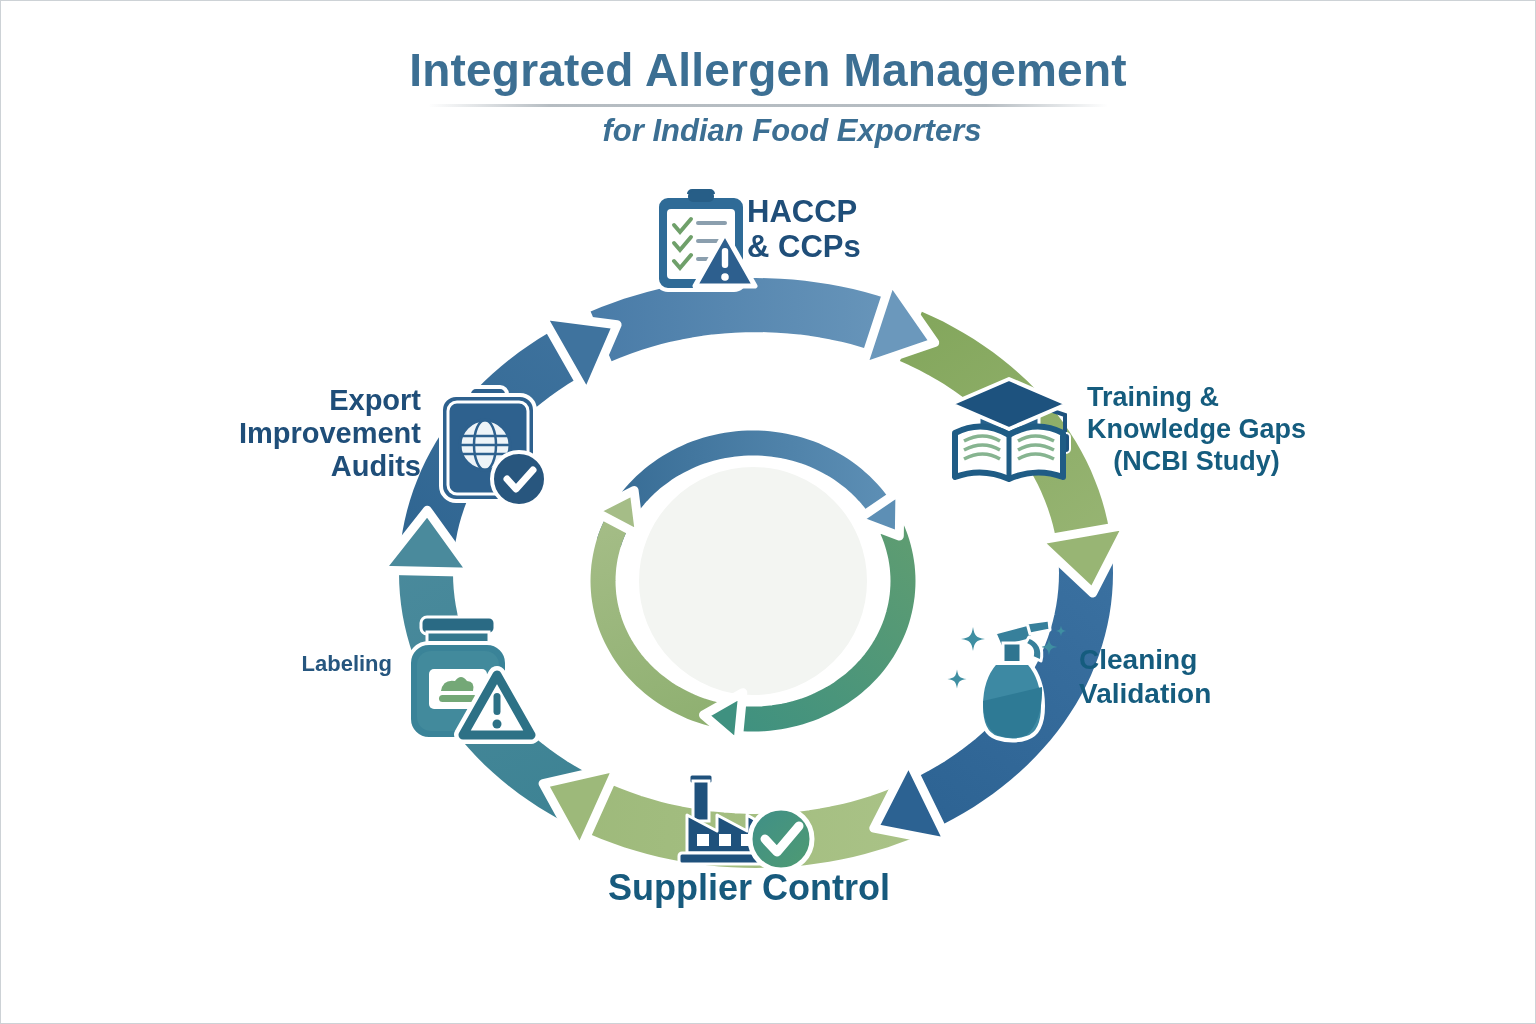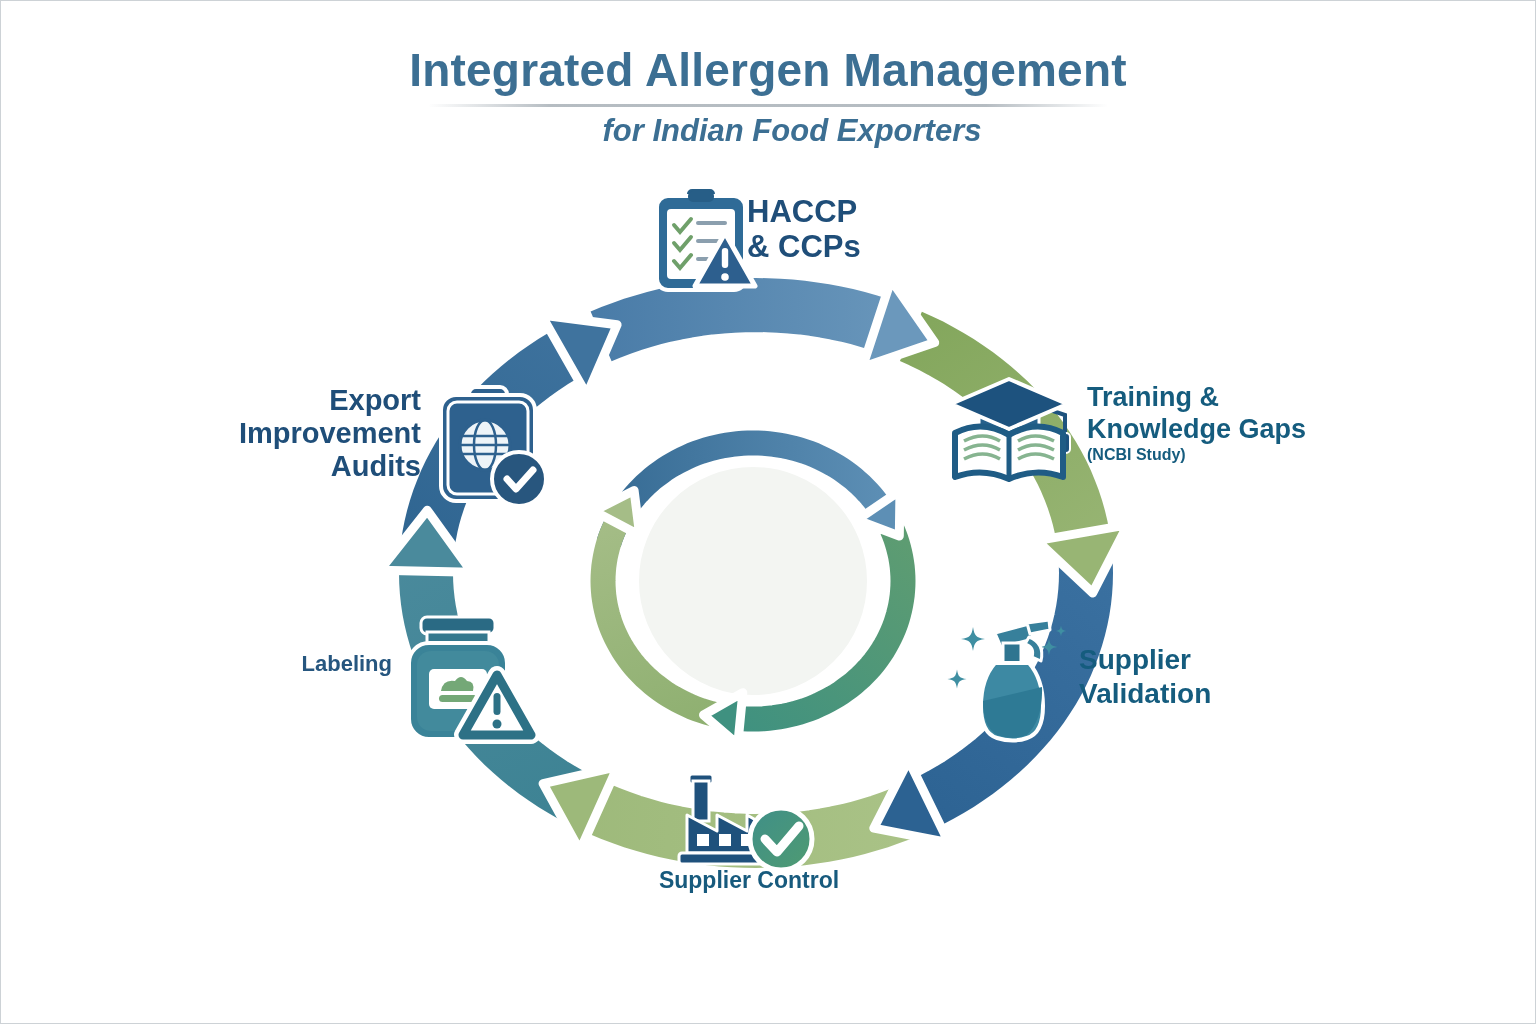--- a/index.html
+++ b/index.html
@@ -19,23 +19,23 @@
     width:680px; height:3px; margin:7px auto 6px auto; border-radius:2px;
     background:linear-gradient(90deg, rgba(150,160,168,0), rgba(150,160,168,0.7) 18%, rgba(150,160,168,0.7) 82%, rgba(150,160,168,0));
   }
   .title-sub {
     font-size:31px; font-style:italic; font-weight:600; color:#3c6f93;padding-left:48px;
   }
 
   .stage-label { position:absolute; font-weight:bold; white-space:nowrap; }
   .lbl-haccp    { left:746px;  top:194px; font-size:31px; line-height:1.12; color:#1f4e79; }
   .lbl-training { left:1086px; top:381px; font-size:27px; line-height:1.18; color:#155c7e; }
-  .lbl-training .small { font-size:16px; }
+  .lbl-training .small { font-size:27px;text-align:center; }
   .lbl-cleaning { left:1078px; top:642px; font-size:28px; line-height:1.22; color:#155c7e; }
-  .lbl-supplier { left:748px;  top:866px; transform:translateX(-50%); font-size:23px; color:#175a7d; }
+  .lbl-supplier { left:748px;  top:866px; transform:translateX(-50%); font-size:36px; color:#175a7d; }
   .lbl-labeling { right:1143px; top:650px; font-size:22px; color:#26567f; text-align:right; }
   .lbl-export   { right:1114px; top:383px; font-size:29px; line-height:1.14; text-align:right; color:#1f4e79; }
   .lbl-center   { left:750px; top:524px; transform:translateX(-50%); width:400px; text-align:center;
                   font-size:31px; line-height:1.2; color:#29618a; }
 </style>
 </head>
 <body>
 
 <div class="canvas">
 
@@ -224,21 +224,21 @@
     <div>&amp; CCPs</div>
   </div>
 
   <div class="stage-label lbl-training">
     <div>Training &amp;</div>
     <div>Knowledge Gaps</div>
     <div class="small">(NCBI Study)</div>
   </div>
 
   <div class="stage-label lbl-cleaning">
-    <div>Supplier</div>
+    <div>Cleaning</div>
     <div>Validation</div>
   </div>
 
   <div class="stage-label lbl-supplier">
     <div>Supplier Control</div>
   </div>
 
   <div class="stage-label lbl-labeling">
     <div>Labeling</div>
   </div>

